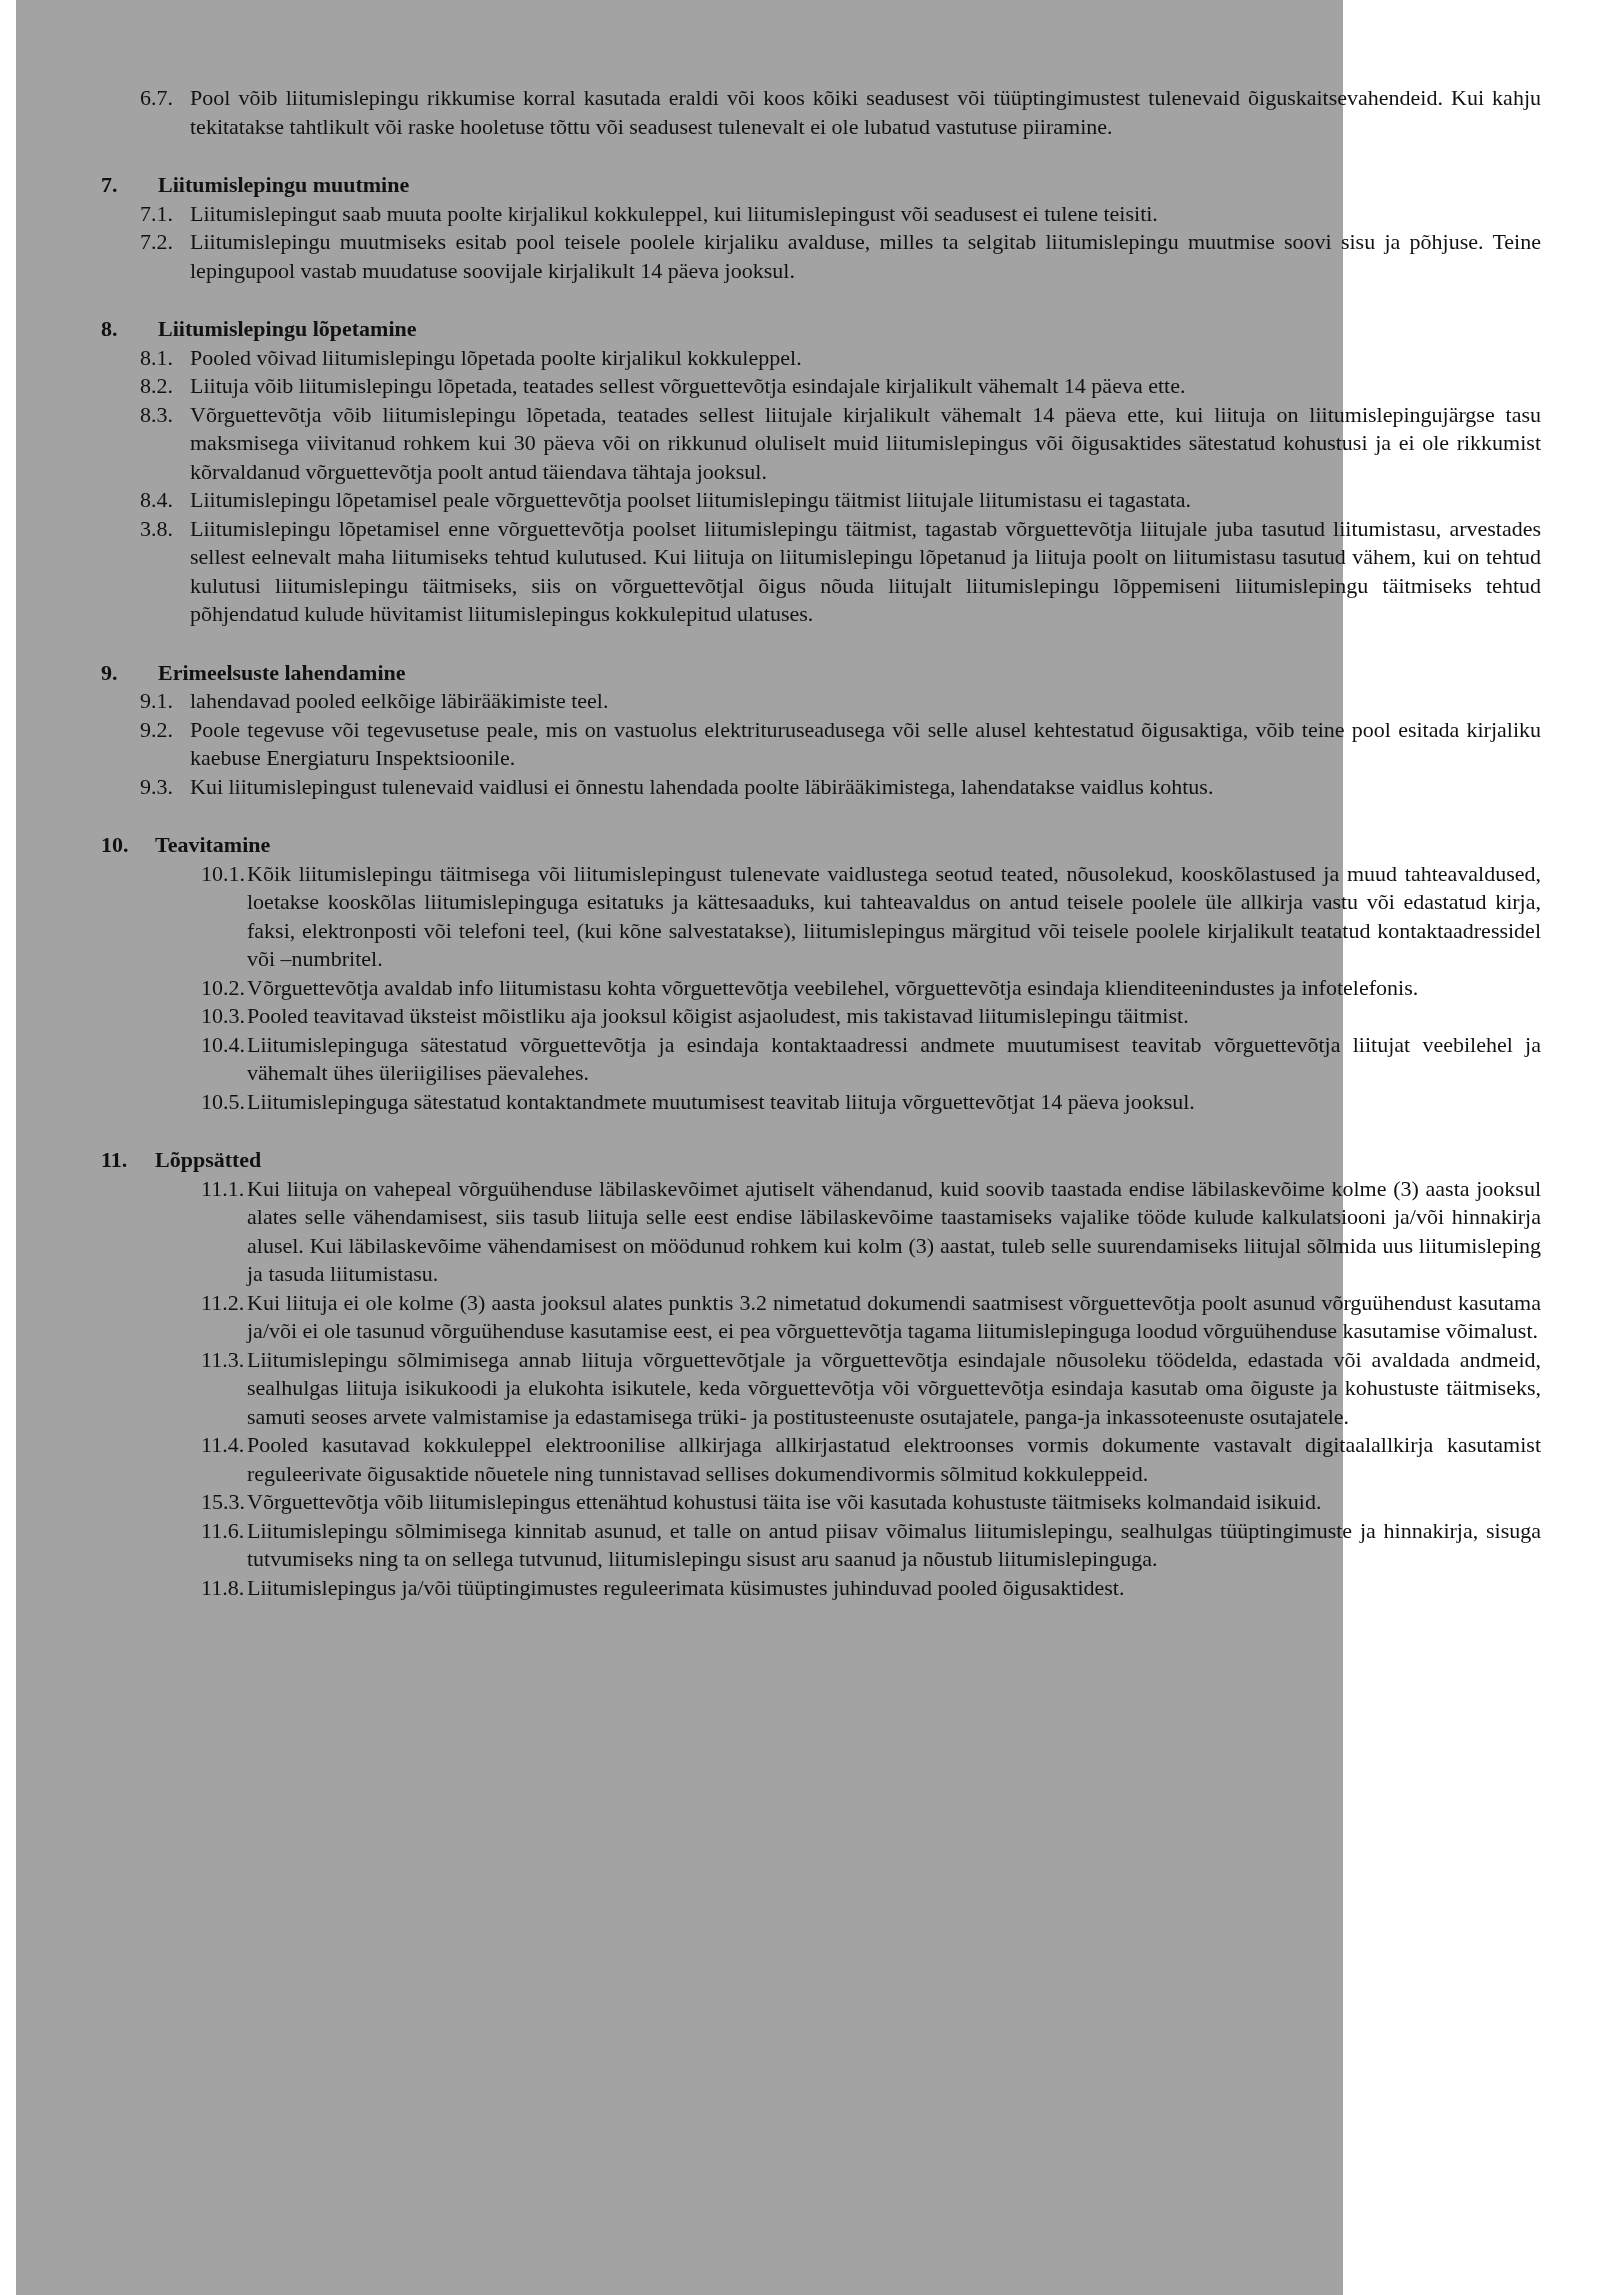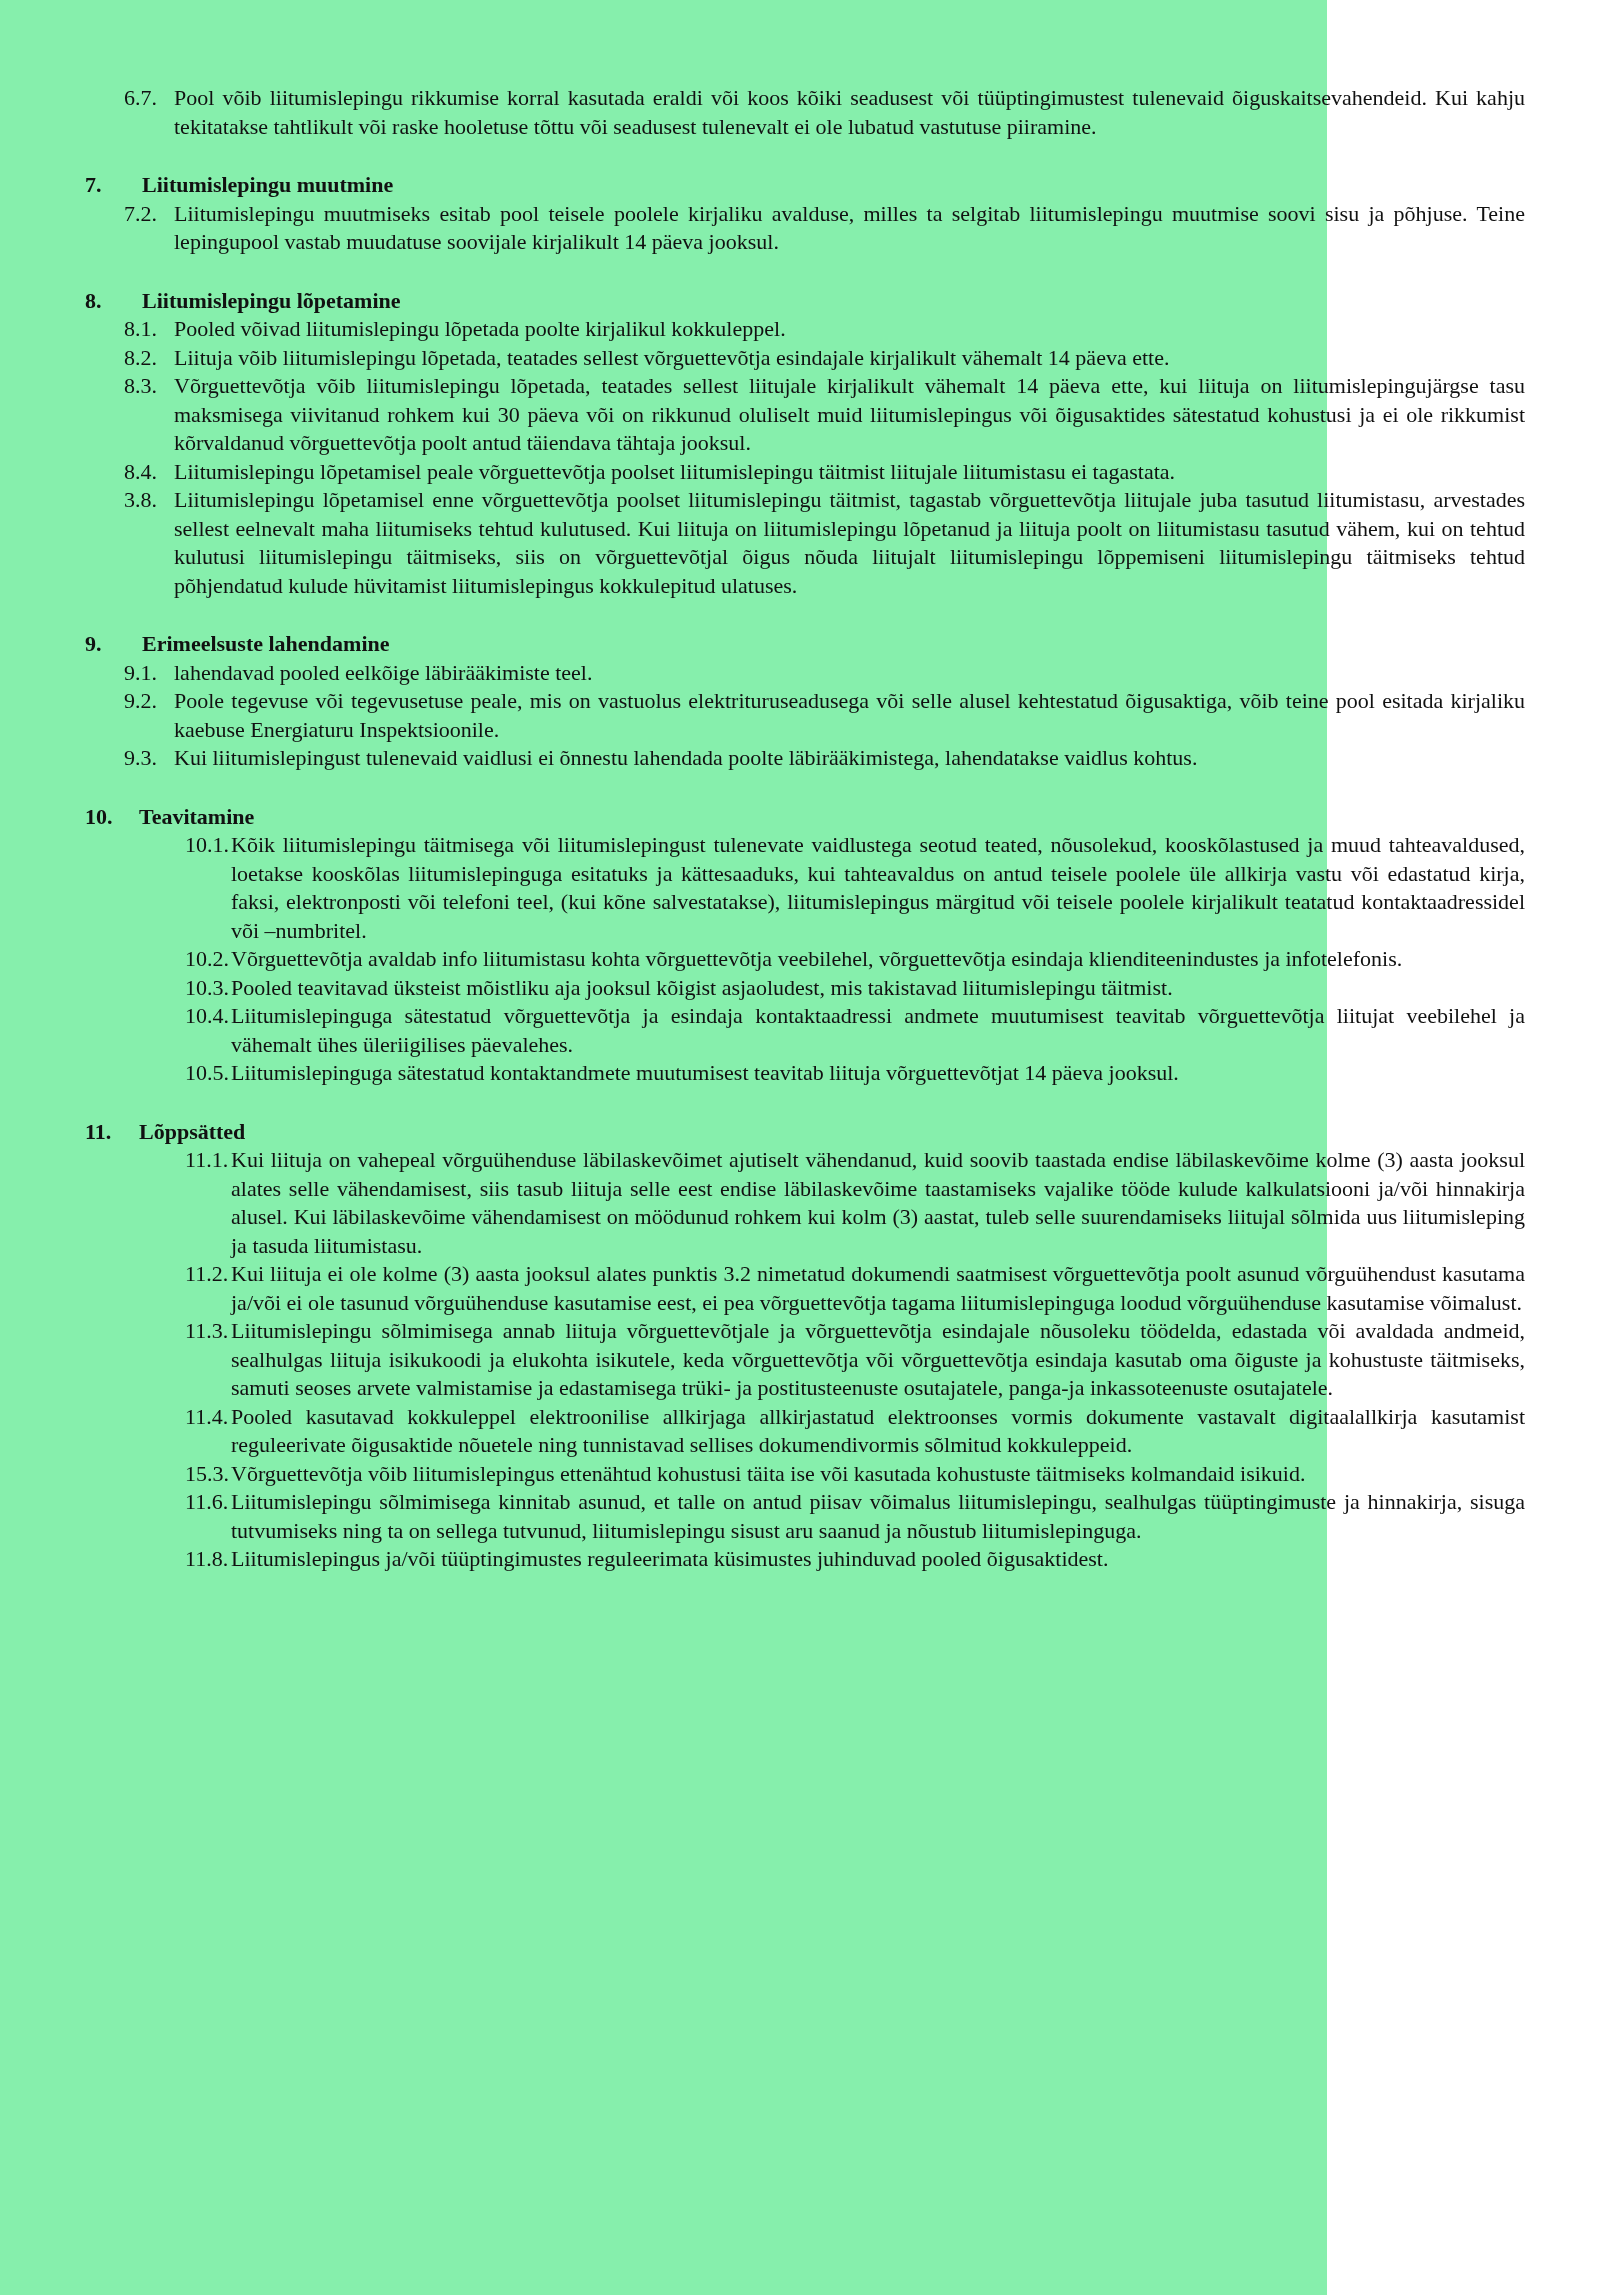--- a/index.html
+++ b/index.html
@@ -1,19 +1,19 @@
 <!DOCTYPE html>
 <html style="font-size:10.5px"><head>
 <meta charset="utf-8">
 <style>
   html, body { margin: 0; padding: 0; background: #ffffff; }
   body { width: 1620px; height: 2295px; position: relative; overflow: hidden; }
   .page {
-    position: absolute; left: 0; top: 0; width: 1327px; height: 2295px;
-    background: #86efac; color: #111111;
+    position: absolute; left: 16px; top: 0; width: 1327px; height: 2295px;
+    background: #a3a3a3; color: #111111;
     font-family: "Liberation Serif", "DejaVu Serif", serif;
     font-size: 22px; line-height: 28.5px;
   }
   .content { position: absolute; left: 85px; top: 84px; width: 1440px; }
   .section { margin-top: 30px; }
   .section.first { margin-top: 0; }
   .sec-heading { display: flex; font-weight: bold; height: 28.5px; }
   .sec-num { width: 57px; flex: 0 0 57px; }
   .sec-num.wide { width: 54px; flex: 0 0 54px; }
   .sec-title { flex: 1; }
@@ -35,20 +35,24 @@
       <div class="clause">
         <span class="clause-num">6.7.</span>
         <div class="clause-text">Pool võib liitumislepingu rikkumise korral kasutada eraldi või koos kõiki seadusest või tüüptingimustest tulenevaid õiguskaitsevahendeid. Kui kahju tekitatakse tahtlikult või raske hooletuse tõttu või seadusest tulenevalt ei ole lubatud vastutuse piiramine.</div>
       </div>
     </div>
 
     <div class="section">
       <div class="sec-heading">
         <span class="sec-num">7.</span>
         <span class="sec-title">Liitumislepingu muutmine</span>
+      </div>
+      <div class="clause">
+        <span class="clause-num">7.1.</span>
+        <div class="clause-text nojust">Liitumislepingut saab muuta poolte kirjalikul kokkuleppel, kui liitumislepingust või seadusest ei tulene teisiti.</div>
       </div>
       <div class="clause">
         <span class="clause-num">7.2.</span>
         <div class="clause-text">Liitumislepingu muutmiseks esitab pool teisele poolele kirjaliku avalduse, milles ta selgitab liitumislepingu muutmise soovi sisu ja põhjuse. Teine lepingupool vastab muudatuse soovijale kirjalikult 14 päeva jooksul.</div>
       </div>
     </div>
 
     <div class="section">
       <div class="sec-heading">
         <span class="sec-num">8.</span>

